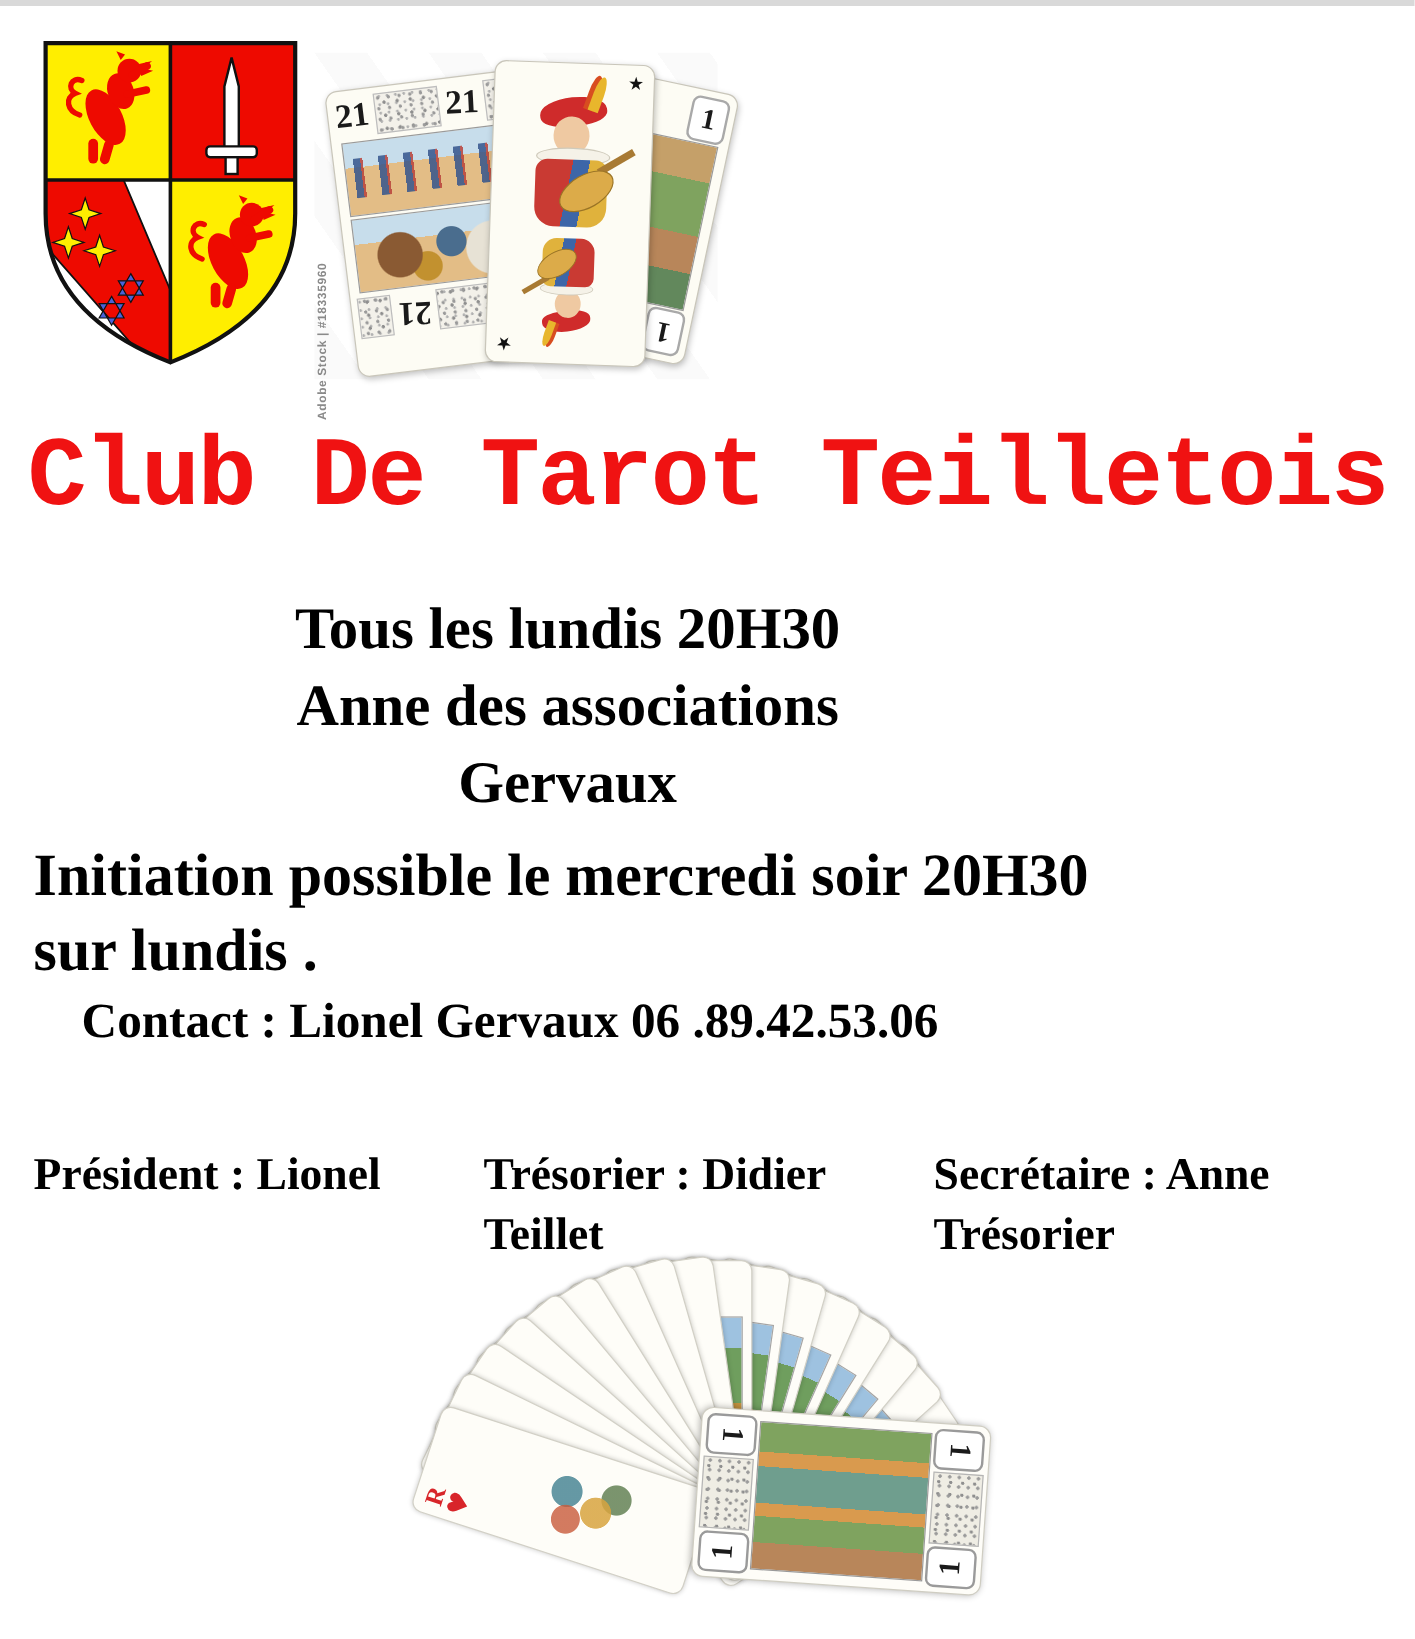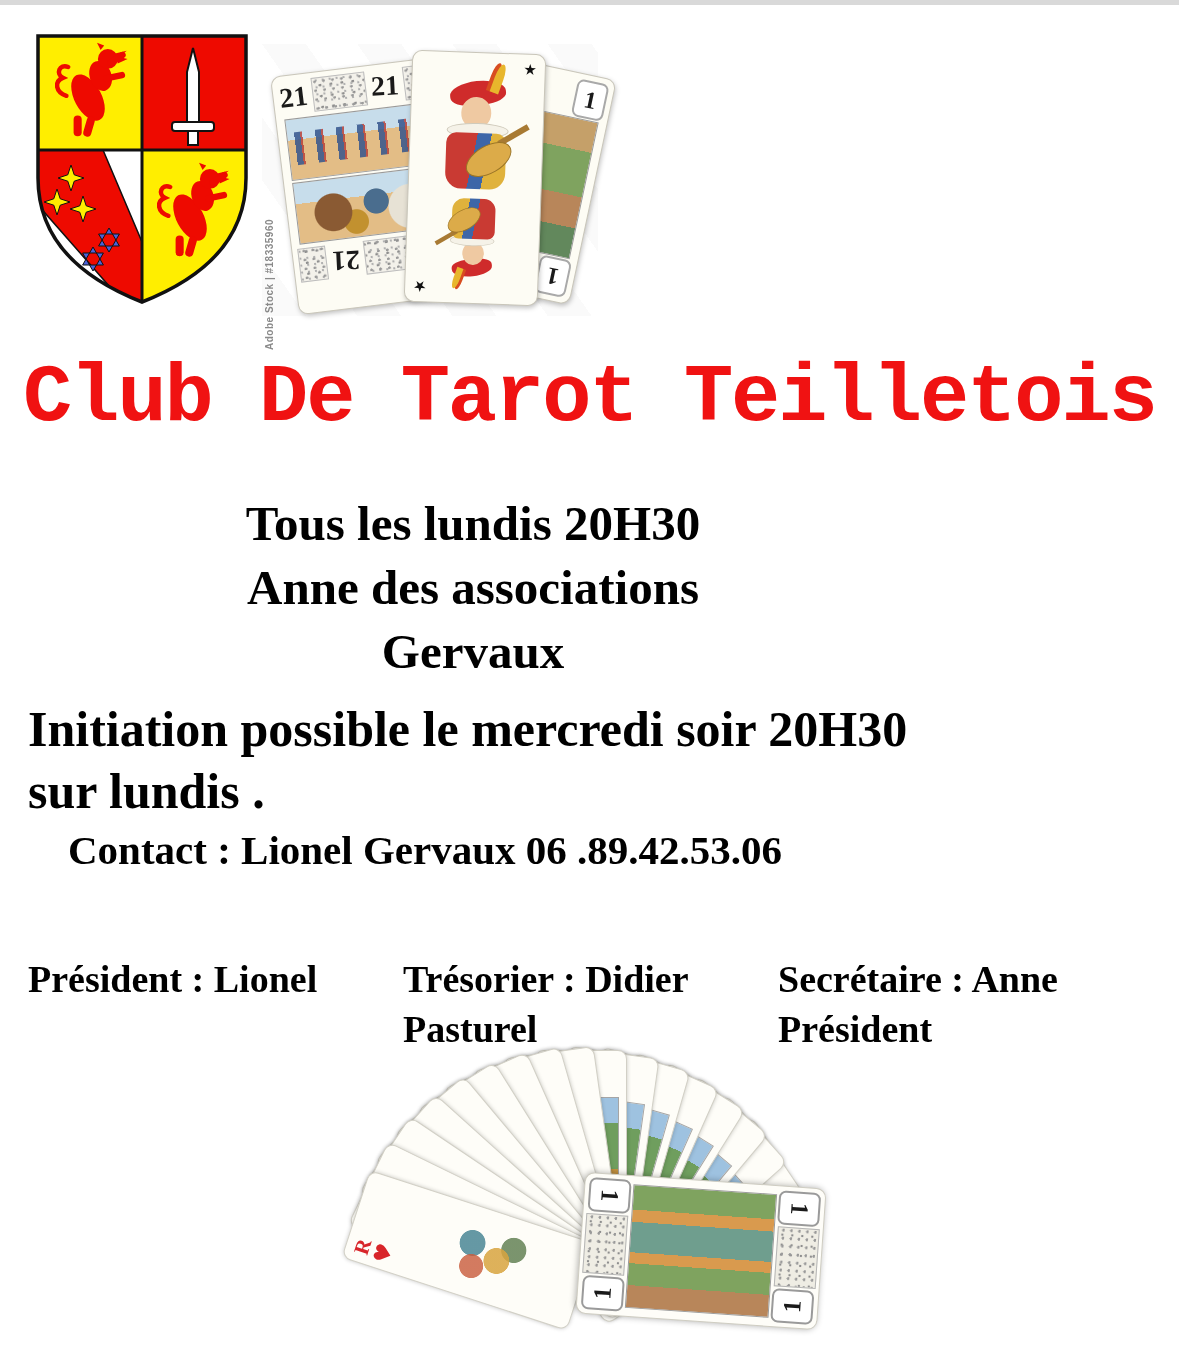--- a/index.html
+++ b/index.html
@@ -241,25 +241,25 @@
   </div>
 
   <div class="contact">Contact : Lionel Gervaux 06 .89.42.53.06</div>
 
   <div class="officers">
     <div class="officer">
       <div>Président : Lionel</div>
     </div>
     <div class="officer">
       <div>Trésorier : Didier</div>
-      <div>Pasturel</div>
+      <div>Teillet</div>
     </div>
     <div class="officer">
       <div>Secrétaire : Anne</div>
-      <div>Président</div>
+      <div>Trésorier</div>
     </div>
   </div>
 
   <div id="fan">
     <div class="fan-card suitcard red" style="transform: rotate(-72deg); z-index: 40;">
       <div class="corner">
         <span class="flabel">R</span>
         <span class="fsuit">♥</span>
       </div>
       <div class="fart"></div>

